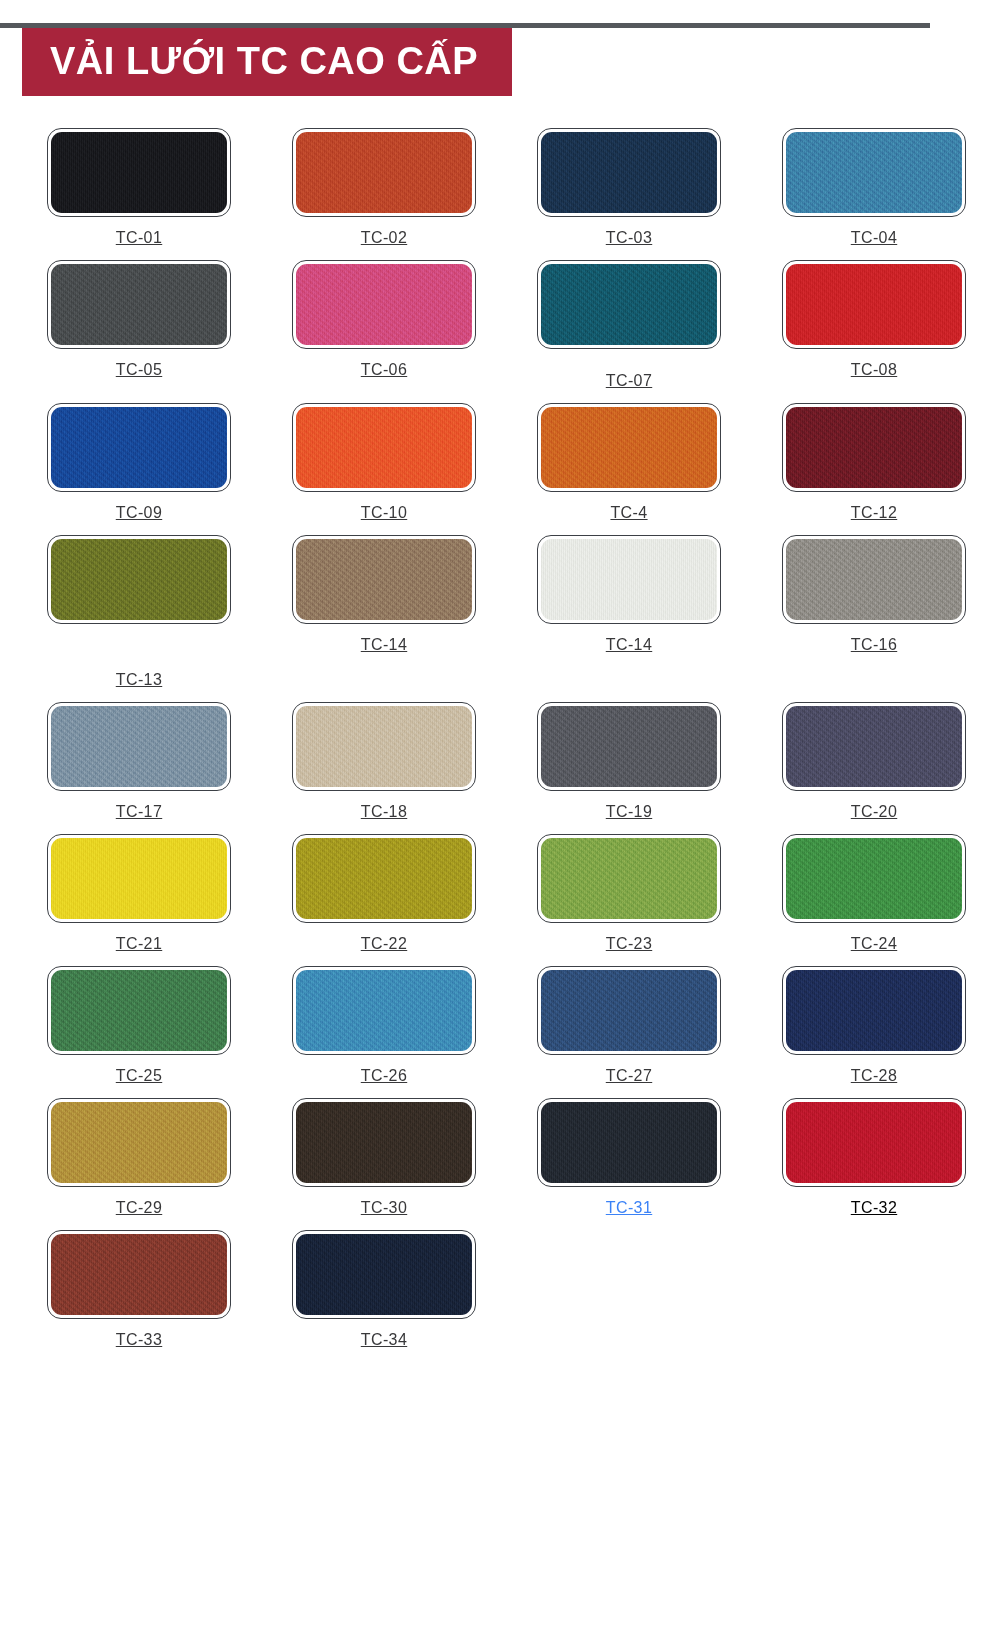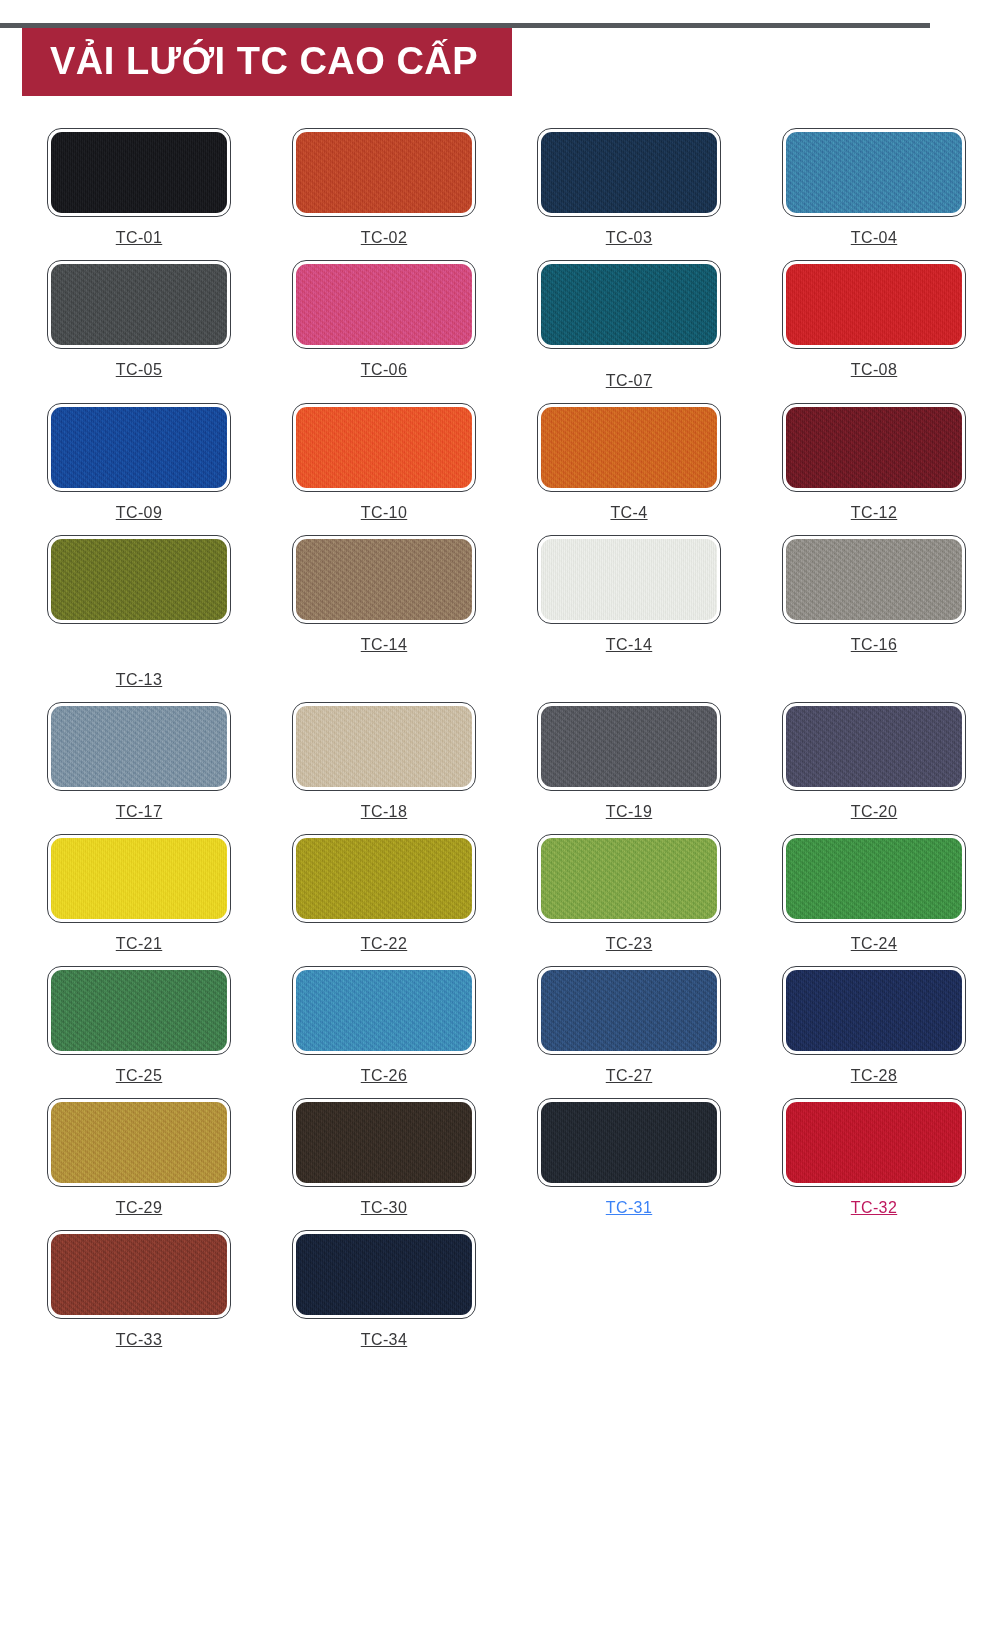--- a/index.html
+++ b/index.html
@@ -343,21 +343,21 @@
       <div class="cell">
         <div class="swatch-frame" style="border-color: rgb(60, 64, 70); background: rgb(255, 255, 255);">
           <div class="swatch-fill" style="background-color: rgb(32, 38, 47);"></div>
         </div>
         <div class="swatch-label" style="color: #3b82f6;">TC-31</div>
       </div>
       <div class="cell">
         <div class="swatch-frame" style="border-color: rgb(60, 64, 70); background: rgb(255, 255, 255);">
           <div class="swatch-fill" style="background-color: rgb(192, 20, 41);"></div>
         </div>
-        <div class="swatch-label" style="color: #be185d;">TC-32</div>
+        <div class="swatch-label" style="color: #000000;">TC-32</div>
       </div>
     </div>
     <div class="row">
       <div class="cell">
         <div class="swatch-frame" style="border-color: rgb(60, 64, 70); background: rgb(255, 255, 255);">
           <div class="swatch-fill" style="background-color: rgb(133, 55, 43);"></div>
         </div>
         <div class="swatch-label" style="color: rgb(56, 56, 58);">TC-33</div>
       </div>
       <div class="cell">

